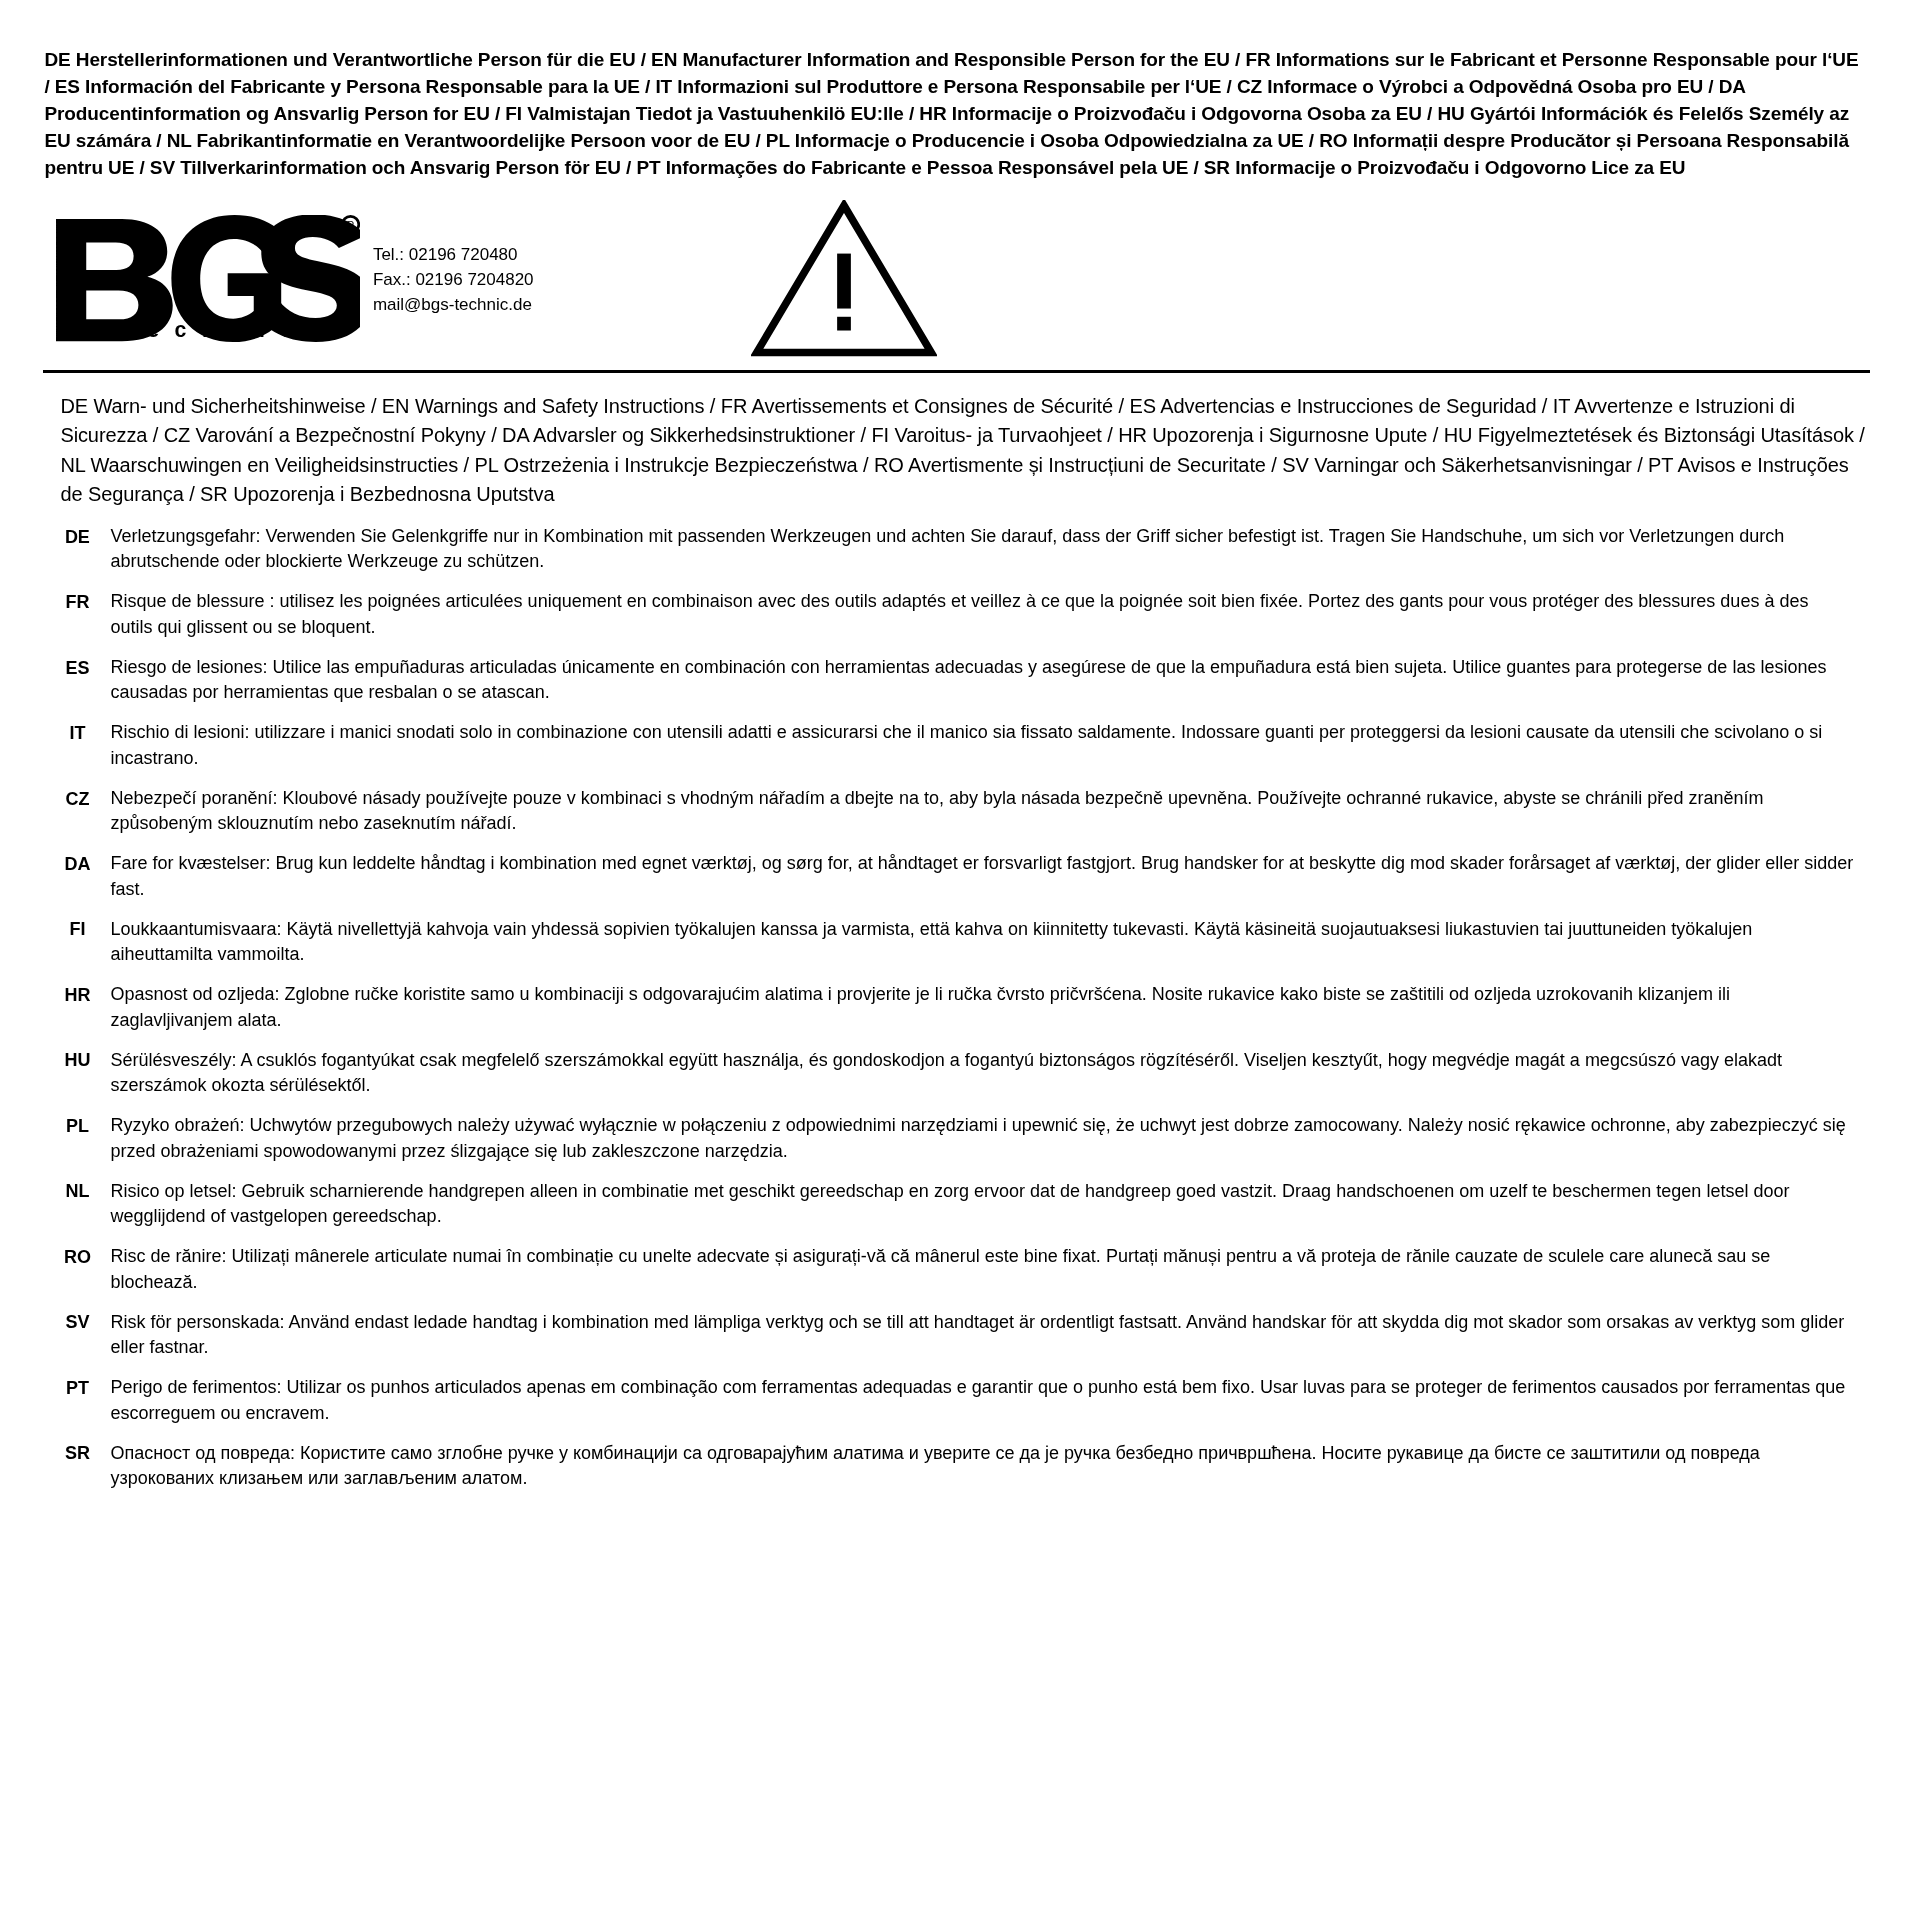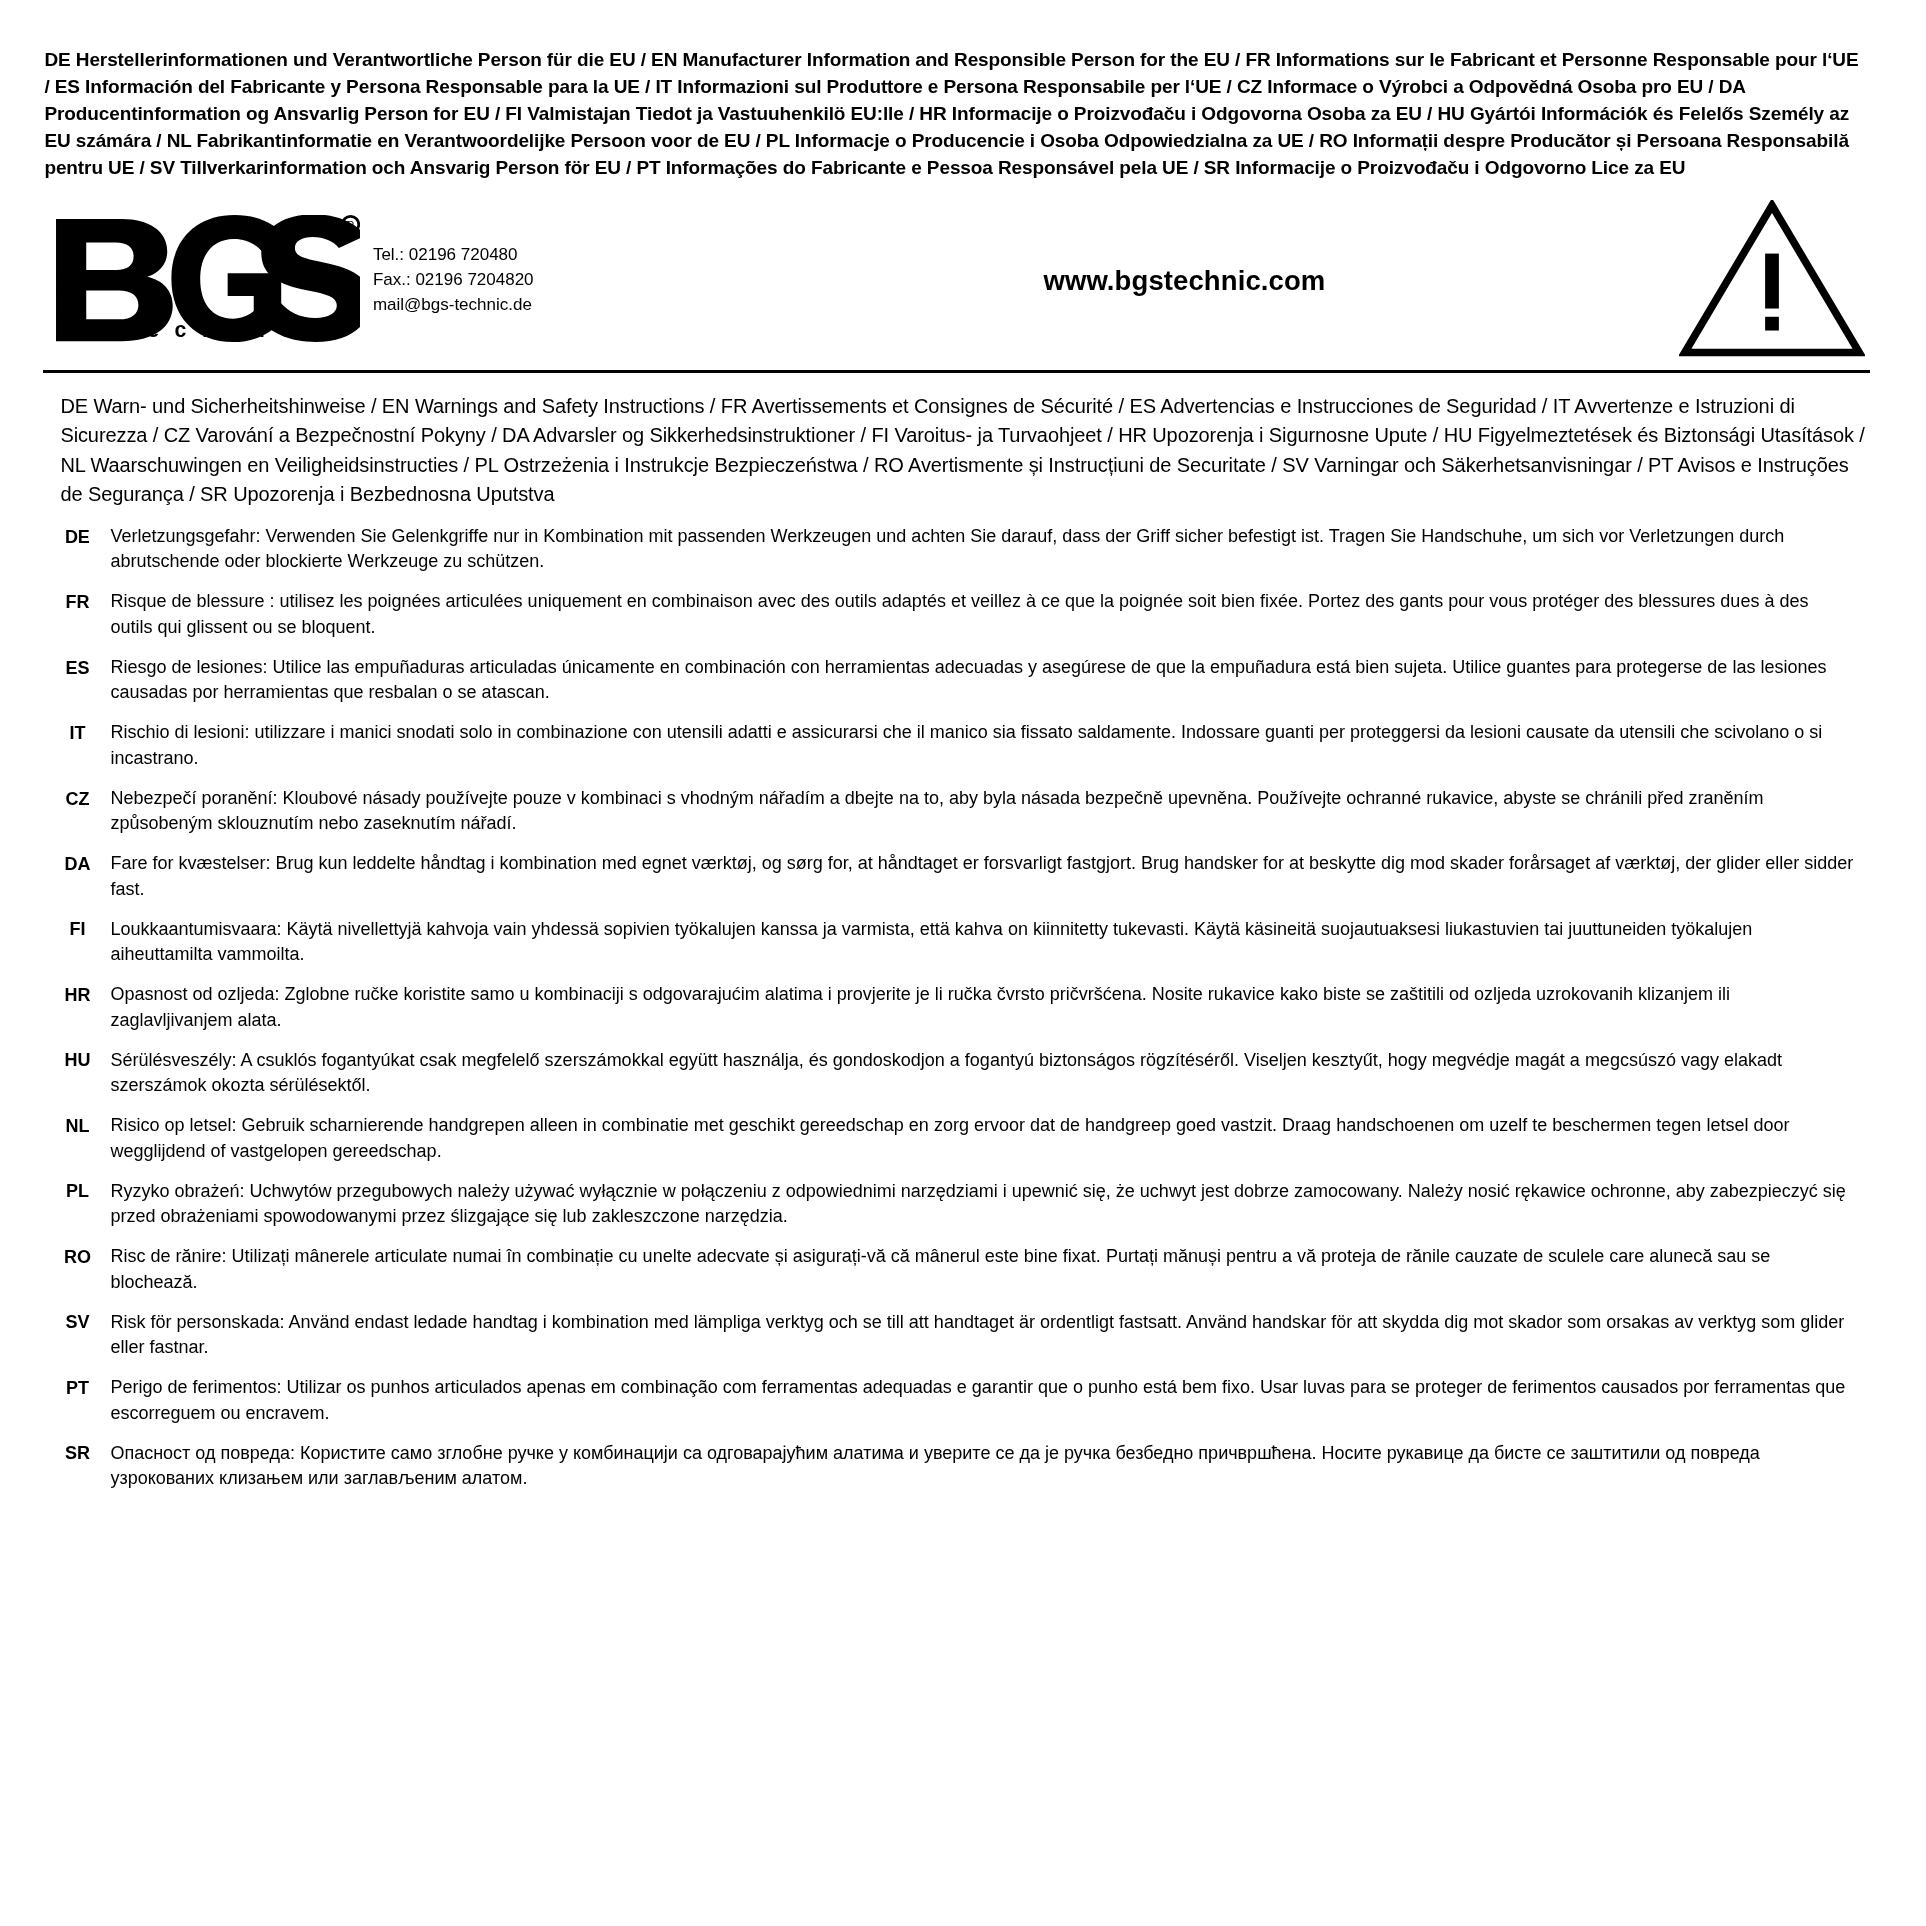--- a/index.html
+++ b/index.html
@@ -146,21 +146,20 @@
       </svg>
     </div>
 
 
     <div class="tel-block">
       <div>Tel.: 02196 720480</div>
       <div>Fax.: 02196 7204820</div>
       <div>mail@bgs-technic.de</div>
     </div>
 
-    <div class="web-block">www.bgstechnic.com</div>
 
     <div class="warn-tri">
       <svg width="186" height="158" viewBox="0 0 270 230" aria-hidden="true">
         <polygon points="135,8 262,222 8,222" fill="none" stroke="#000" stroke-width="11"></polygon>
         <rect x="125" y="78" width="20" height="80" fill="#000"></rect>
         <rect x="125" y="170" width="20" height="20" fill="#000"></rect>
       </svg>
     </div>
   </div>
 
@@ -198,28 +197,28 @@
     </div>
     <div class="lang-row">
       <div class="lang-code">HR</div>
       <div class="lang-text">Opasnost od ozljeda: Zglobne ručke koristite samo u kombinaciji s odgovarajućim alatima i provjerite je li ručka čvrsto pričvršćena. Nosite rukavice kako biste se zaštitili od ozljeda uzrokovanih klizanjem ili zaglavljivanjem alata.</div>
     </div>
     <div class="lang-row">
       <div class="lang-code">HU</div>
       <div class="lang-text">Sérülésveszély: A csuklós fogantyúkat csak megfelelő szerszámokkal együtt használja, és gondoskodjon a fogantyú biztonságos rögzítéséről. Viseljen kesztyűt, hogy megvédje magát a megcsúszó vagy elakadt szerszámok okozta sérülésektől.</div>
     </div>
     <div class="lang-row">
+      <div class="lang-code">PL</div>
+      <div class="lang-text">Ryzyko obrażeń: Uchwytów przegubowych należy używać wyłącznie w połączeniu z odpowiednimi narzędziami i upewnić się, że uchwyt jest dobrze zamocowany. Należy nosić rękawice ochronne, aby zabezpieczyć się przed obrażeniami spowodowanymi przez ślizgające się lub zakleszczone narzędzia.</div>
+    </div>
+    <div class="lang-row">
       <div class="lang-code">NL</div>
       <div class="lang-text">Risico op letsel: Gebruik scharnierende handgrepen alleen in combinatie met geschikt gereedschap en zorg ervoor dat de handgreep goed vastzit. Draag handschoenen om uzelf te beschermen tegen letsel door wegglijdend of vastgelopen gereedschap.</div>
     </div>
     <div class="lang-row">
-      <div class="lang-code">PL</div>
-      <div class="lang-text">Ryzyko obrażeń: Uchwytów przegubowych należy używać wyłącznie w połączeniu z odpowiednimi narzędziami i upewnić się, że uchwyt jest dobrze zamocowany. Należy nosić rękawice ochronne, aby zabezpieczyć się przed obrażeniami spowodowanymi przez ślizgające się lub zakleszczone narzędzia.</div>
-    </div>
-    <div class="lang-row">
       <div class="lang-code">RO</div>
       <div class="lang-text">Risc de rănire: Utilizați mânerele articulate numai în combinație cu unelte adecvate și asigurați-vă că mânerul este bine fixat. Purtați mănuși pentru a vă proteja de rănile cauzate de sculele care alunecă sau se blochează.</div>
     </div>
     <div class="lang-row">
       <div class="lang-code">SV</div>
       <div class="lang-text">Risk för personskada: Använd endast ledade handtag i kombination med lämpliga verktyg och se till att handtaget är ordentligt fastsatt. Använd handskar för att skydda dig mot skador som orsakas av verktyg som glider eller fastnar.</div>
     </div>
     <div class="lang-row">
       <div class="lang-code">PT</div>
       <div class="lang-text">Perigo de ferimentos: Utilizar os punhos articulados apenas em combinação com ferramentas adequadas e garantir que o punho está bem fixo. Usar luvas para se proteger de ferimentos causados por ferramentas que escorreguem ou encravem.</div>

